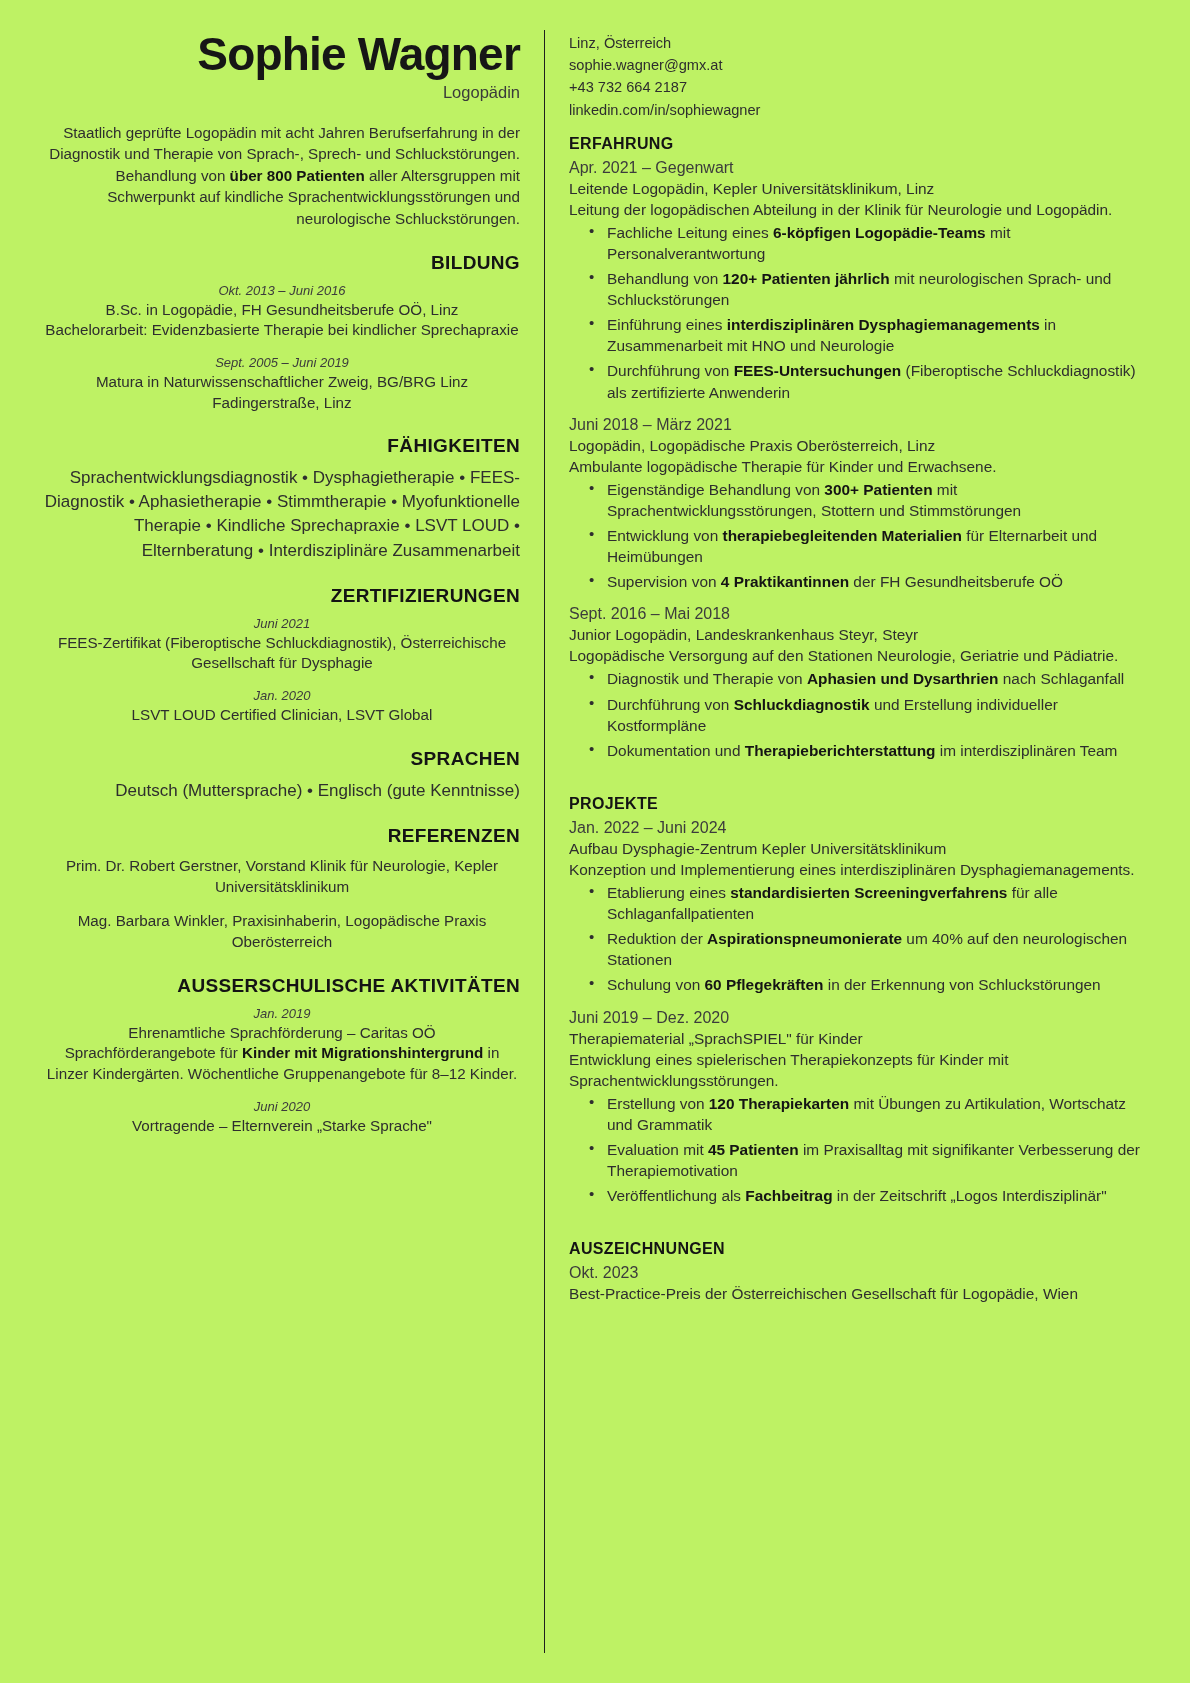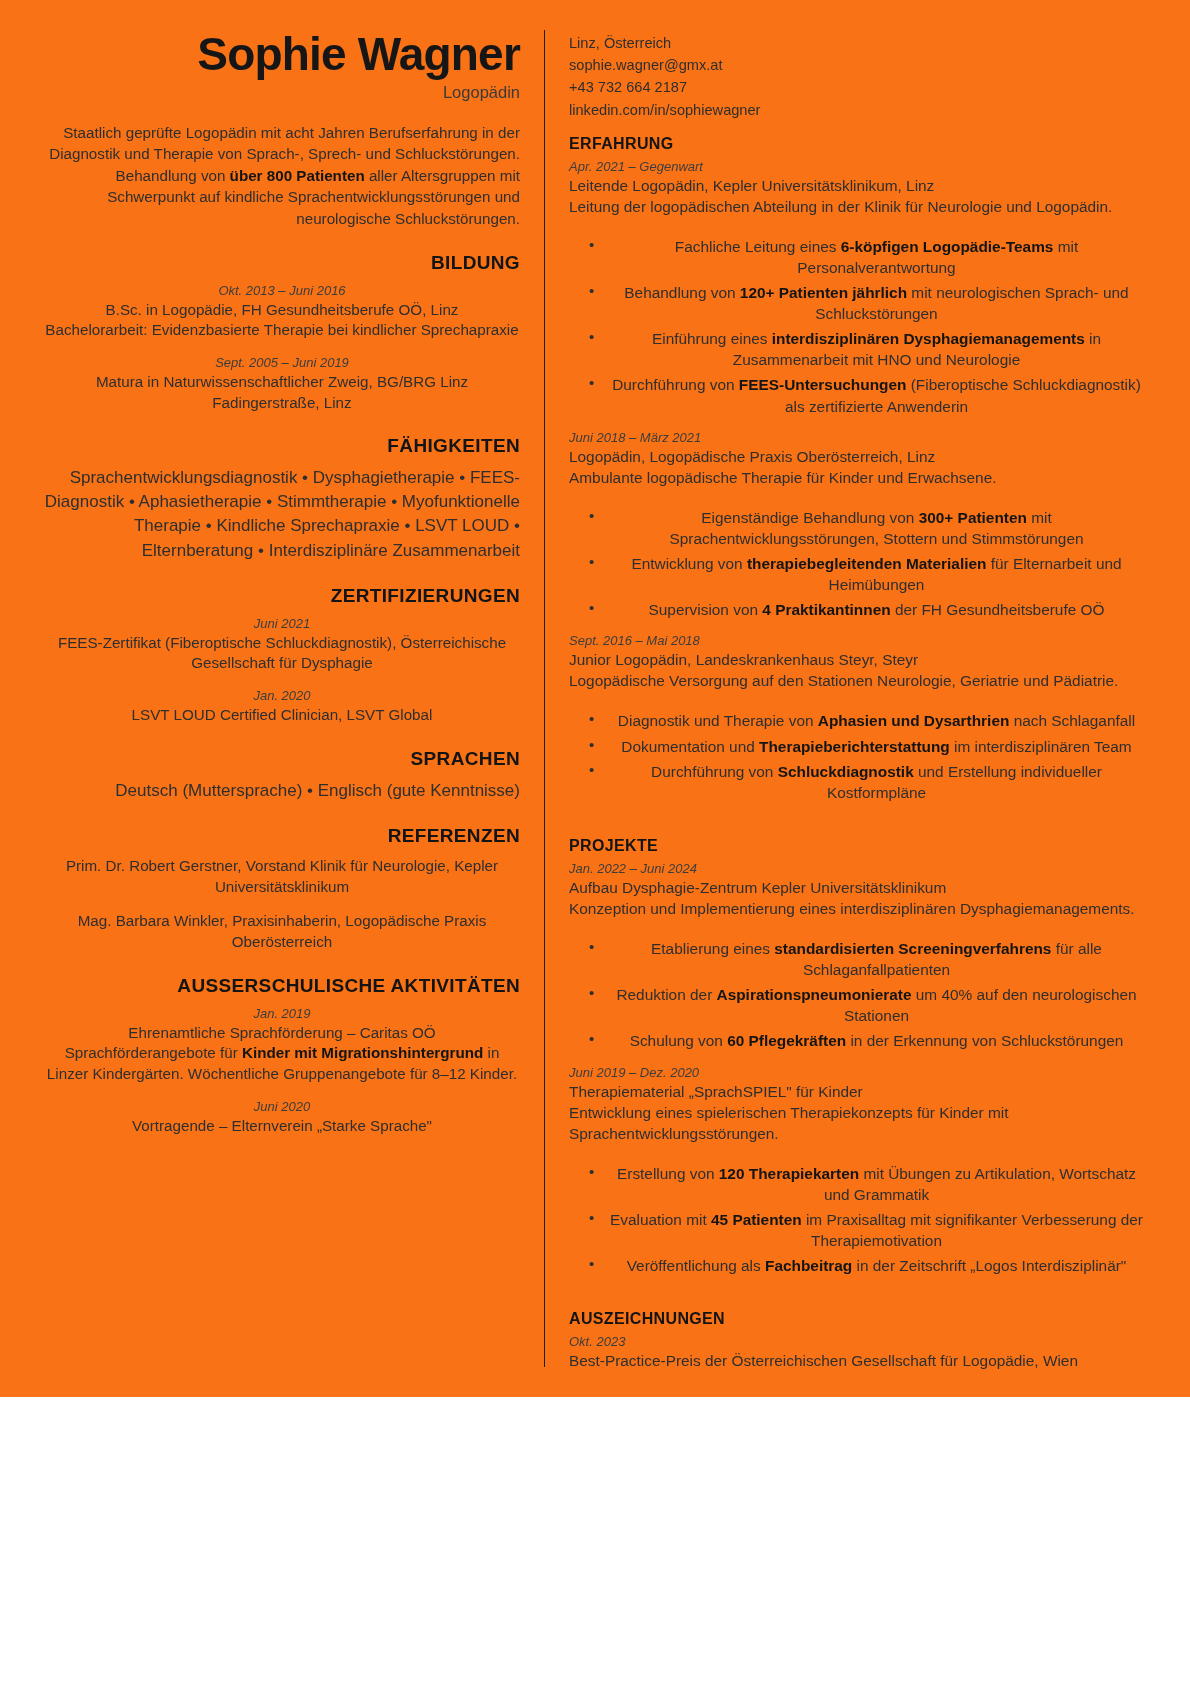--- a/index.html
+++ b/index.html
@@ -11,26 +11,26 @@
   }
 
   body {
     font-family: "Liberation Sans", sans-serif;
     color: #2b2b2b;
     -webkit-font-smoothing: antialiased;
   }
 
   .page {
     width: 1190px;
-    height: 1397px;
+    height: 1683px;
     padding: 30px 44px 30px 44px;
     display: flex;
     flex-direction: row;
     align-items: stretch;
-    background: #f97316;
+    background: #bef264;
   }
 
   
   .col-left {
     width: 500px;
     flex: 0 0 500px;
     text-align: right;
     padding-right: 24px;
     padding-top: 2px;
   }
@@ -120,37 +120,35 @@
     color: #141414;
     margin-top: 34px;
     margin-bottom: 6px;
   }
   .r-sec-head.first { margin-top: 14px; }
 
   .r-entry { margin-bottom: 13px; }
   .r-entry:last-child { margin-bottom: 0; }
 
   .r-date {
-    font-size: 13px;
-    font-style: italic;
+    font-size: 16px;
     color: #3c3c3c;
     margin-bottom: 1px;
   }
 
   .r-line {
     font-size: 15.4px;
     line-height: 1.37;
     color: #2e2e2e;
   }
 
   ul.bullets {
     list-style: none;
-    margin-top: 19px;
+    margin-top: 2px;
     margin-left: 18px;
-    text-align: center;
   }
 
   ul.bullets li {
     position: relative;
     padding-left: 20px;
     font-size: 15.4px;
     line-height: 1.37;
     color: #2e2e2e;
     margin-bottom: 4px;
   }
@@ -258,22 +256,22 @@
           <li>Supervision von <b>4 Praktikantinnen</b> der FH Gesundheitsberufe OÖ</li>
         </ul>
     </div>
 
     <div class="r-entry">
       <div class="r-date">Sept. 2016 – Mai 2018</div>
       <div class="r-line">Junior Logopädin, Landeskrankenhaus Steyr, Steyr</div>
       <div class="r-line">Logopädische Versorgung auf den Stationen Neurologie, Geriatrie und Pädiatrie.</div>
       <ul class="bullets">
           <li>Diagnostik und Therapie von <b>Aphasien und Dysarthrien</b> nach Schlaganfall</li>
+          <li>Durchführung von <b>Schluckdiagnostik</b> und Erstellung individueller Kostformpläne</li>
           <li>Dokumentation und <b>Therapieberichterstattung</b> im interdisziplinären Team</li>
-          <li>Durchführung von <b>Schluckdiagnostik</b> und Erstellung individueller Kostformpläne</li>
         </ul>
     </div>
 
     <div class="r-sec-head">PROJEKTE</div>
 
     <div class="r-entry">
       <div class="r-date">Jan. 2022 – Juni 2024</div>
       <div class="r-line">Aufbau Dysphagie-Zentrum Kepler Universitätsklinikum</div>
       <div class="r-line">Konzeption und Implementierung eines interdisziplinären Dysphagiemanagements.</div>
       <ul class="bullets">

